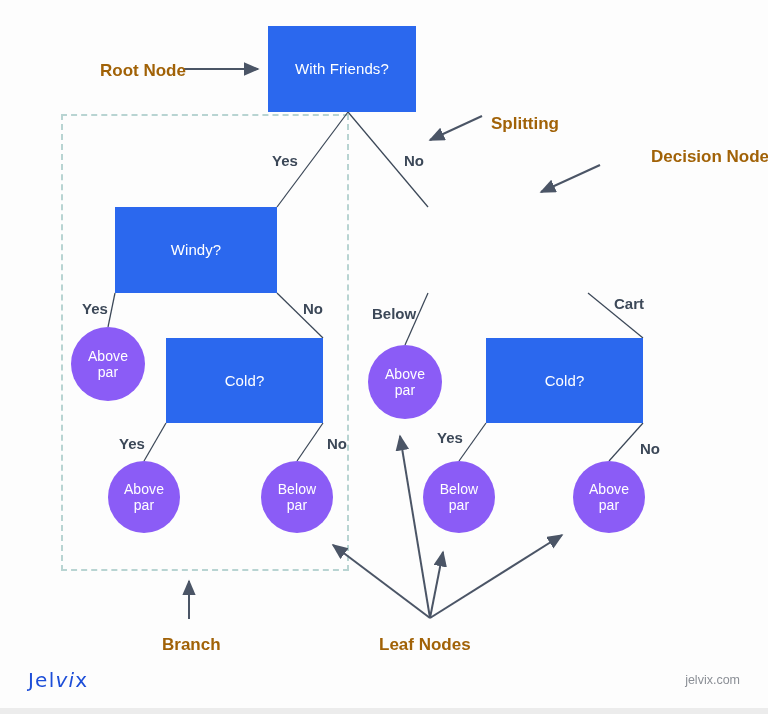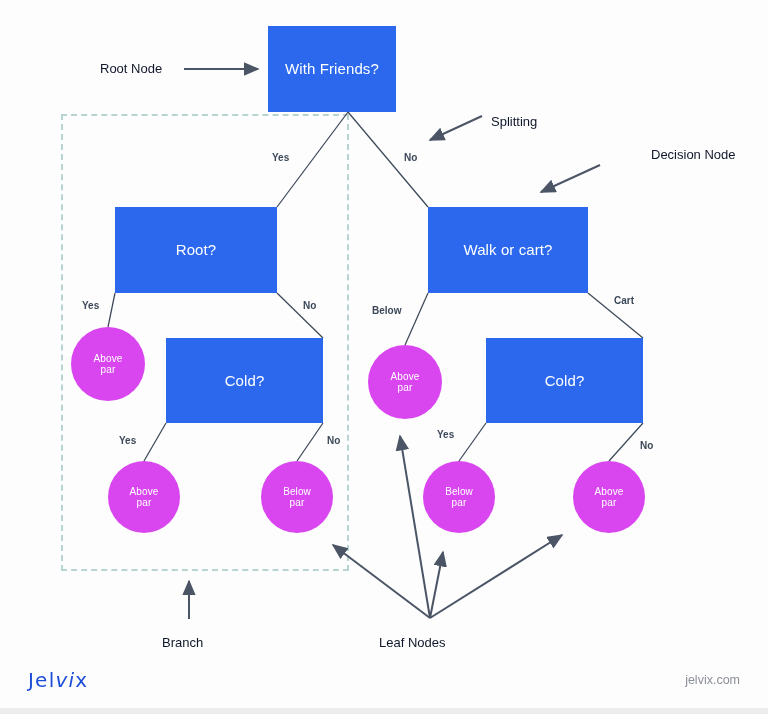--- a/index.html
+++ b/index.html
@@ -25,38 +25,38 @@
     box-sizing:border-box;
     line-height:1.15;
   }
   .decision-node{
     background:#2b68ee;
     font-size:15px;
     font-weight:400;
     letter-spacing:.1px;
   }
   .leaf-node{
-    background:#d946ef;
+    background:#8b5cf6;
     border-radius:50%;
-    font-size:10px;
+    font-size:14px;
     font-weight:400;
     letter-spacing:.1px;
   }
   .edge-label{
     position:absolute;
     color:#3c4858;
-    font-size:10px;
+    font-size:15px;
     font-weight:bold;
     white-space:nowrap;
   }
   .annot{
     position:absolute;
-    color:#0f172a;
-    font-size:13px;
-    font-weight:400;
+    color:#a16207;
+    font-size:17px;
+    font-weight:700;
     white-space:nowrap;
   }
   .footer-text{
     position:absolute;
     color:#8b8f96;
     font-size:12.5px;
     white-space:nowrap;
   }
   .footer-text b{color:#6e737b;}
   .brand{
@@ -118,25 +118,24 @@
       <path d="M482,116 L430,140"></path>
       <path d="M600,165 L541,192"></path>
       <path d="M189,619 L189,581"></path>
       <path d="M430,618 L333,545"></path>
       <path d="M430,618 L400,436"></path>
       <path d="M430,618 L443,552"></path>
       <path d="M430,618 L562,535"></path>
     </g>
   </svg>
 
-  <div class="node decision-node" style="left:268px;top:26px;width:128px;height:86px;">With Friends?</div>
-
-  <div class="node decision-node" style="left:115px;top:207px;width:162px;height:86px;">Root?</div>
-
-  <div class="node decision-node" style="left:428px;top:207px;width:160px;height:86px;">Walk or cart?</div>
+  <div class="node decision-node" style="left:268px;top:26px;width:148px;height:86px;">With Friends?</div>
+
+  <div class="node decision-node" style="left:115px;top:207px;width:162px;height:86px;">Windy?</div>
+
 
   <div class="node decision-node" style="left:166px;top:338px;width:157px;height:85px;">Cold?</div>
 
   <div class="node decision-node" style="left:486px;top:338px;width:157px;height:85px;">Cold?</div>
 
   <div class="node leaf-node" style="left:71px;top:327px;width:74px;height:74px;">
     <span>
       <span>Above</span><br>
       <span>par</span>
     </span>

